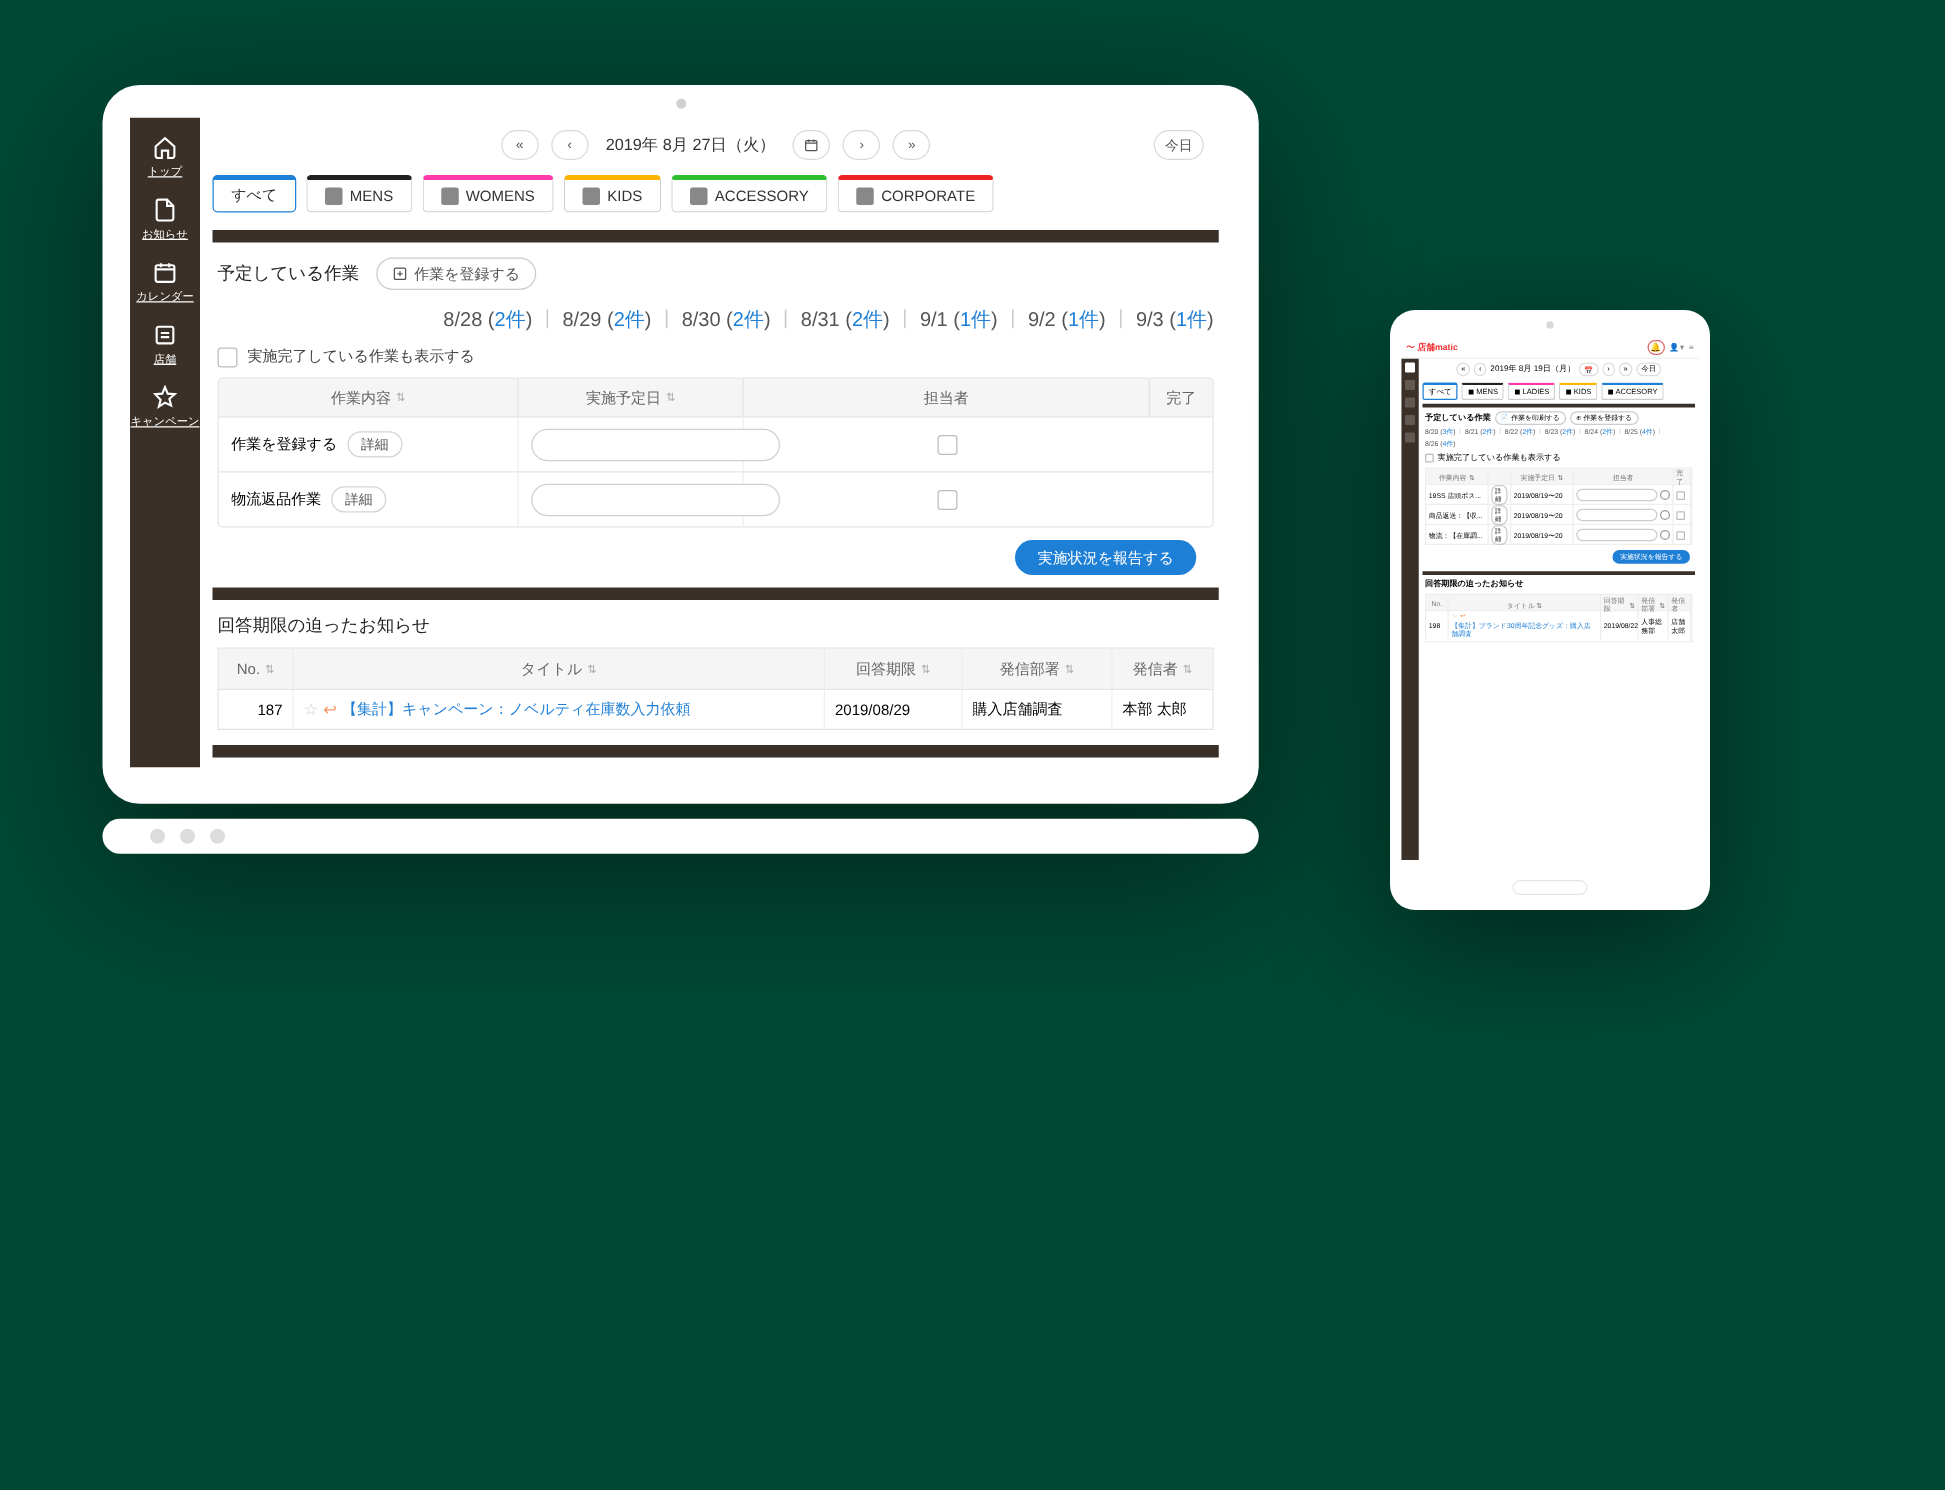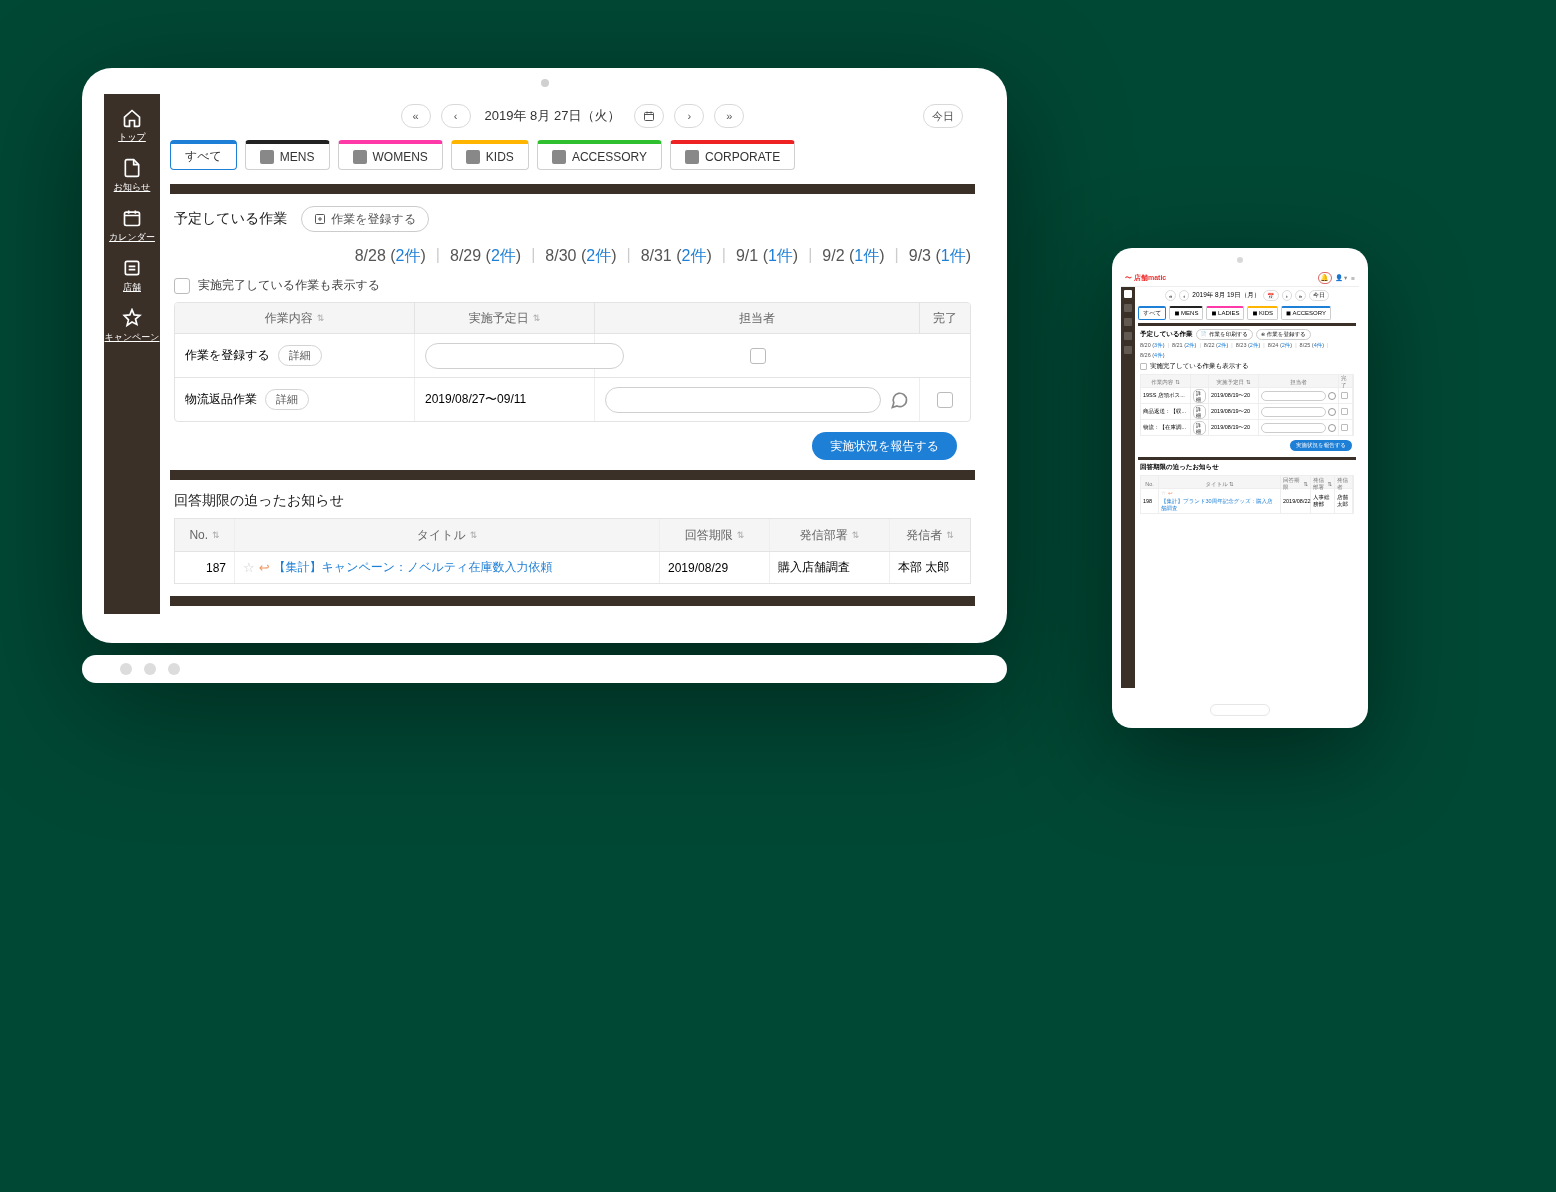--- a/index.html
+++ b/index.html
@@ -565,23 +565,20 @@
                   <div>
                     <span class="chk"></span>
                   </div>
                 </div>
                 <div class="trow">
                   <div>
                     <span>物流返品作業</span>
                     <button class="detail-btn">詳細</button>
                   </div>
                   <div>
-                    <span>2019/08/27〜09/11</span>
-                  </div>
-                  <div>
                     <input class="assign-input" style="">
                     <svg class="chat-ic" viewBox="0 0 24 24" fill="none" stroke="currentColor" stroke-width="2">
                       <path d="M21 12a8 8 0 0 1-11.4 7.2L4 21l1.8-5.6A8 8 0 1 1 21 12z"></path>
                     </svg>
                   </div>
                   <div>
                     <span class="chk"></span>
                   </div>
                 </div>
               </div>

